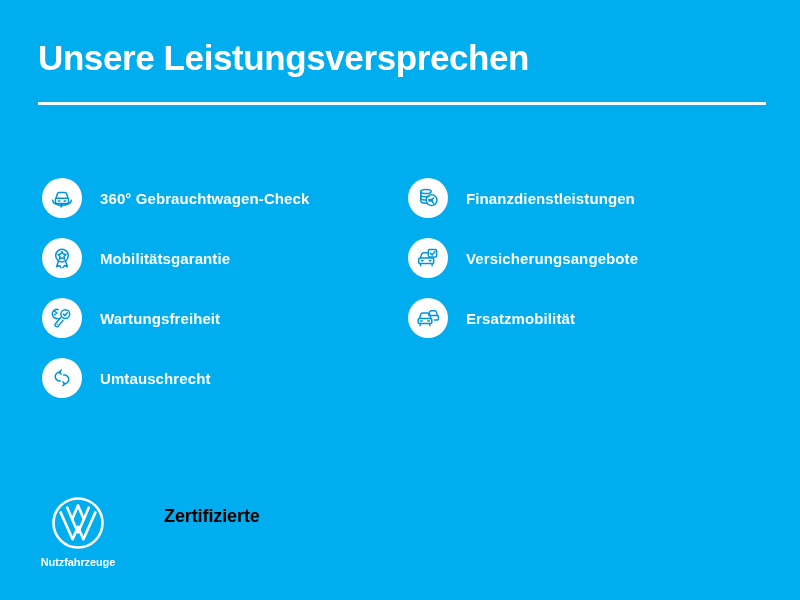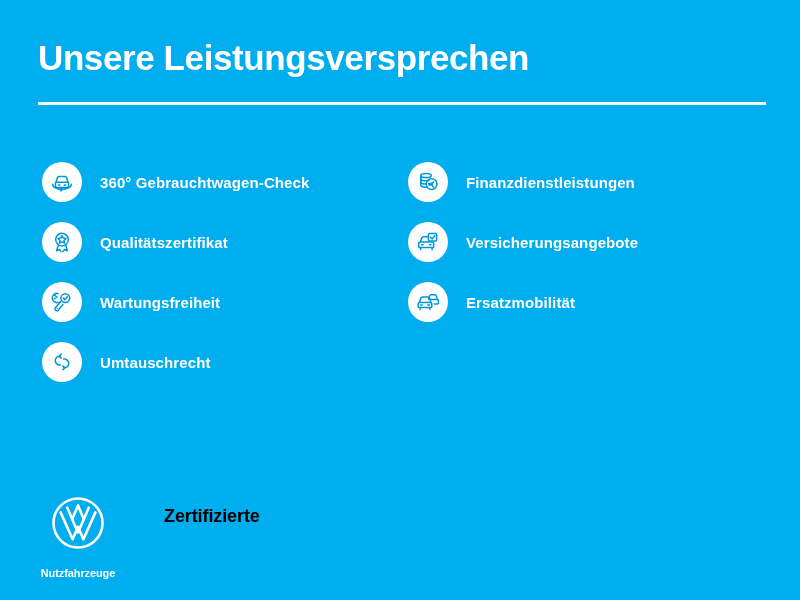--- a/index.html
+++ b/index.html
@@ -45,21 +45,21 @@
     width: 728px;
     height: 3px;
     background: #ffffff;
     opacity: 0.95;
   }
 
   
   .features {
     position: absolute;
     left: 0;
-    top: 152px;
+    top: 168px;
     width: 800px;
     display: flex;
     justify-content: space-between;
   }
   .col {
     display: flex;
     flex-direction: column;
   }
   .col-left {
     width: 406px;
@@ -104,21 +104,20 @@
     left: 38px;
     top: 495px;
     display: flex;
     align-items: flex-start;
   }
   .brand {
     width: 80px;
     display: flex;
     flex-direction: column;
     align-items: center;
-    gap: 11px;
   }
   .vw-logo svg { display: block; }
   .brand-sub {
     margin-top: 5px;
     font-size: 11px;
     font-weight: bold;
     color: #ffffff;
     letter-spacing: -0.1px;
     white-space: nowrap;
   }
@@ -162,21 +161,21 @@
 
       <div class="feature">
         <span class="icon-badge">
           <svg width="26" height="26" viewBox="0 0 26 26" fill="none" stroke="#0095D9" stroke-width="1.5" stroke-linecap="round" stroke-linejoin="round">
             <circle cx="13" cy="10.6" r="6.3"></circle>
             <path d="M13 6.6 l1.25 2.5 2.75.4 -2 1.95.48 2.75L13 12.9 l-2.48 1.3.48-2.75 -2-1.95 2.75-.4z"></path>
             <path d="M9.4 16.1 L7.6 21.8 L10.4 20.5 L12 22.6"></path>
             <path d="M16.6 16.1 L18.4 21.8 L15.6 20.5 L14 22.6"></path>
           </svg>
         </span>
-        <span class="feature-label">Qualitätszertifikat</span>
+        <span class="feature-label">Mobilitätsgarantie</span>
       </div>
 
 
       <div class="feature">
         <span class="icon-badge">
           <svg width="26" height="26" viewBox="0 0 26 26" fill="none" stroke="#0095D9" stroke-width="1.5" stroke-linecap="round" stroke-linejoin="round">
             <path d="M9.2 4.6 a4.6 4.6 0 1 0 0 8.8"></path>
             <path d="M5.3 6.2 L8 8 L5.3 9.8"></path>
             <circle cx="16.3" cy="9.1" r="4.4"></circle>
             <path d="M14.4 9.1 L15.9 10.6 L18.4 7.8"></path>

